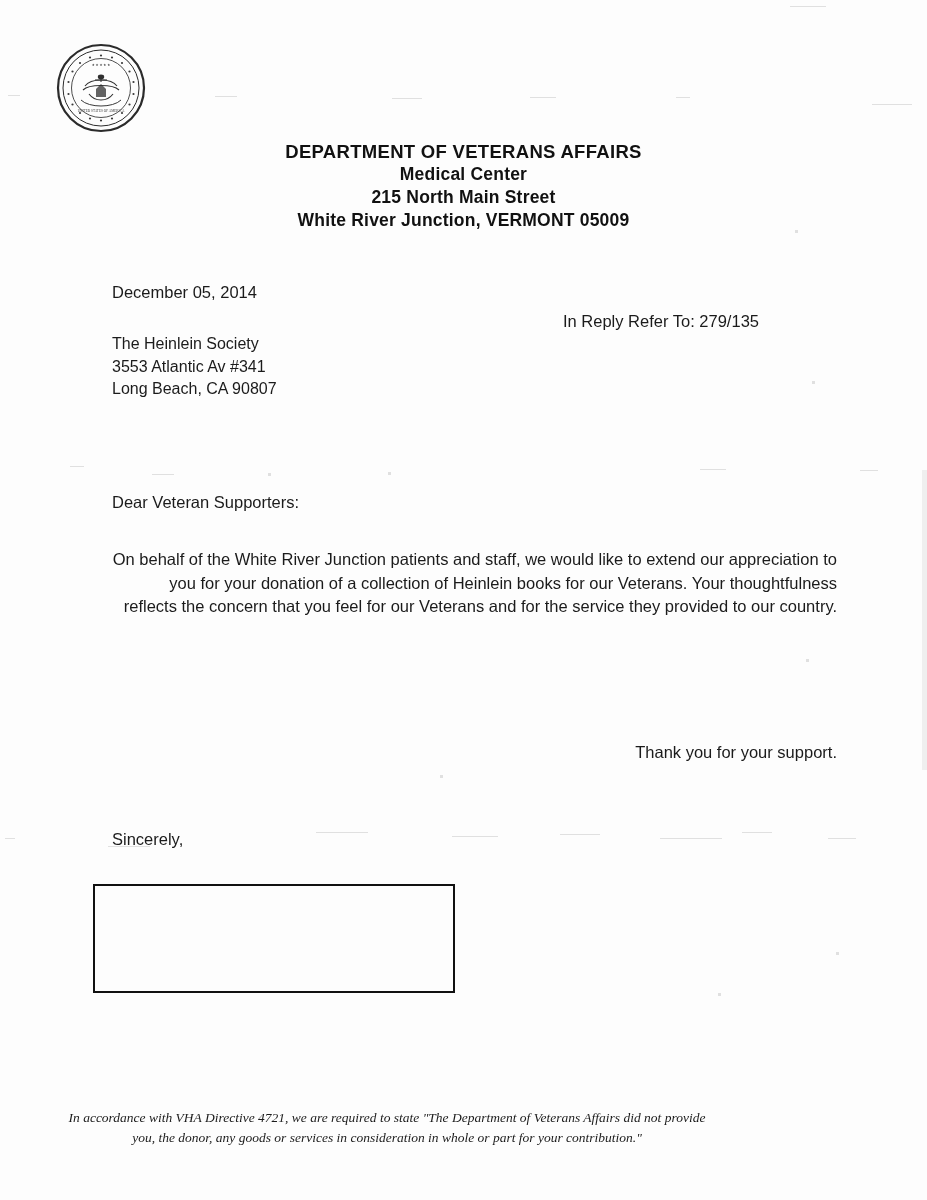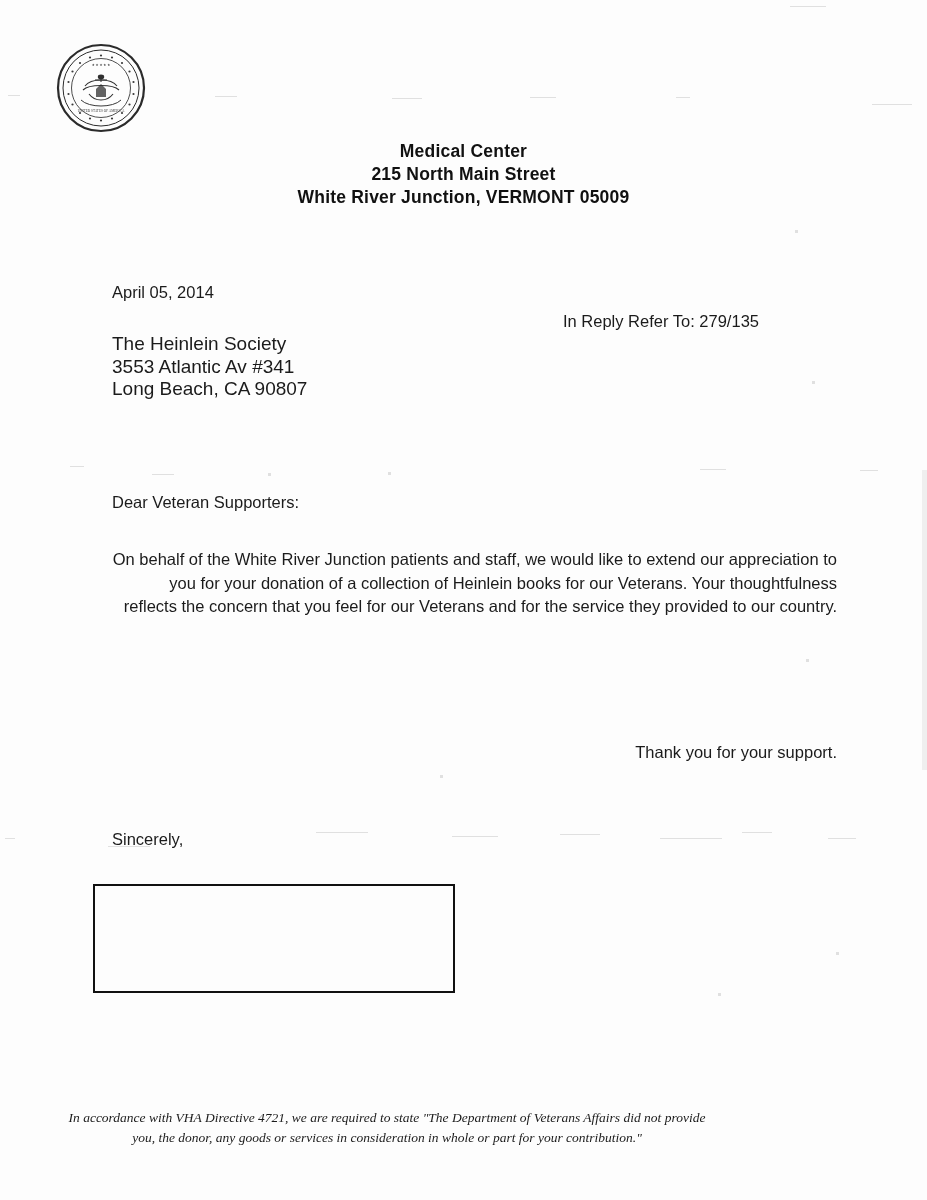--- a/index.html
+++ b/index.html
@@ -73,21 +73,21 @@
     position: absolute;
     left: 563px;
     top: 312px;
     font-size: 16.5px;
     color: #1b1b1b;
   }
   .recipient {
     position: absolute;
     left: 112px;
     top: 333px;
-    font-size: 19px;
+    font-size: 16px;
     line-height: 22.5px;
     color: #1b1b1b;
   }
   .salutation {
     position: absolute;
     left: 112px;
     top: 493px;
     font-size: 16.5px;
     color: #1b1b1b;
   }
@@ -213,26 +213,27 @@
 
       <path id="arcTop" d="M20 46 A26 26 0 0 1 72 46" fill="none" stroke="none"></path>
       <g fill="#3d3d3d" font-size="3.4" font-family="Liberation Serif, serif">
         <text x="46" y="24" text-anchor="middle">★ ★ ★ ★ ★</text>
         <text x="46" y="70" text-anchor="middle">UNITED STATES OF AMERICA</text>
       </g>
     </svg>
   </div>
 
   <div class="letterhead">
+    <div class="lh-line dept">DEPARTMENT OF VETERANS AFFAIRS</div>
     <div class="lh-line">Medical Center</div>
     <div class="lh-line">215 North Main Street</div>
     <div class="lh-line">White River Junction, VERMONT 05009</div>
   </div>
 
-  <div class="doc-date">April 05, 2014</div>
+  <div class="doc-date">December 05, 2014</div>
 
   <div class="reply-refer">In Reply Refer To: 279/135</div>
 
   <div class="recipient">
     <div>The Heinlein Society</div>
     <div>3553 Atlantic Av #341</div>
     <div>Long Beach, CA 90807</div>
   </div>
 
   <div class="salutation">Dear Veteran Supporters:</div>

